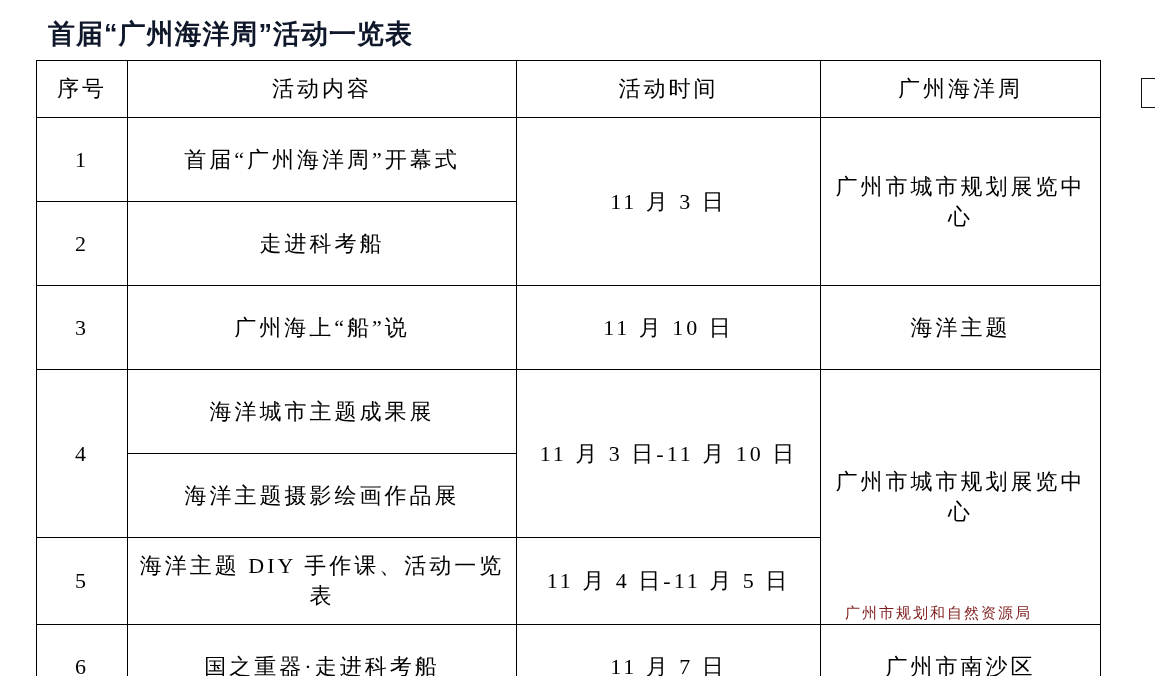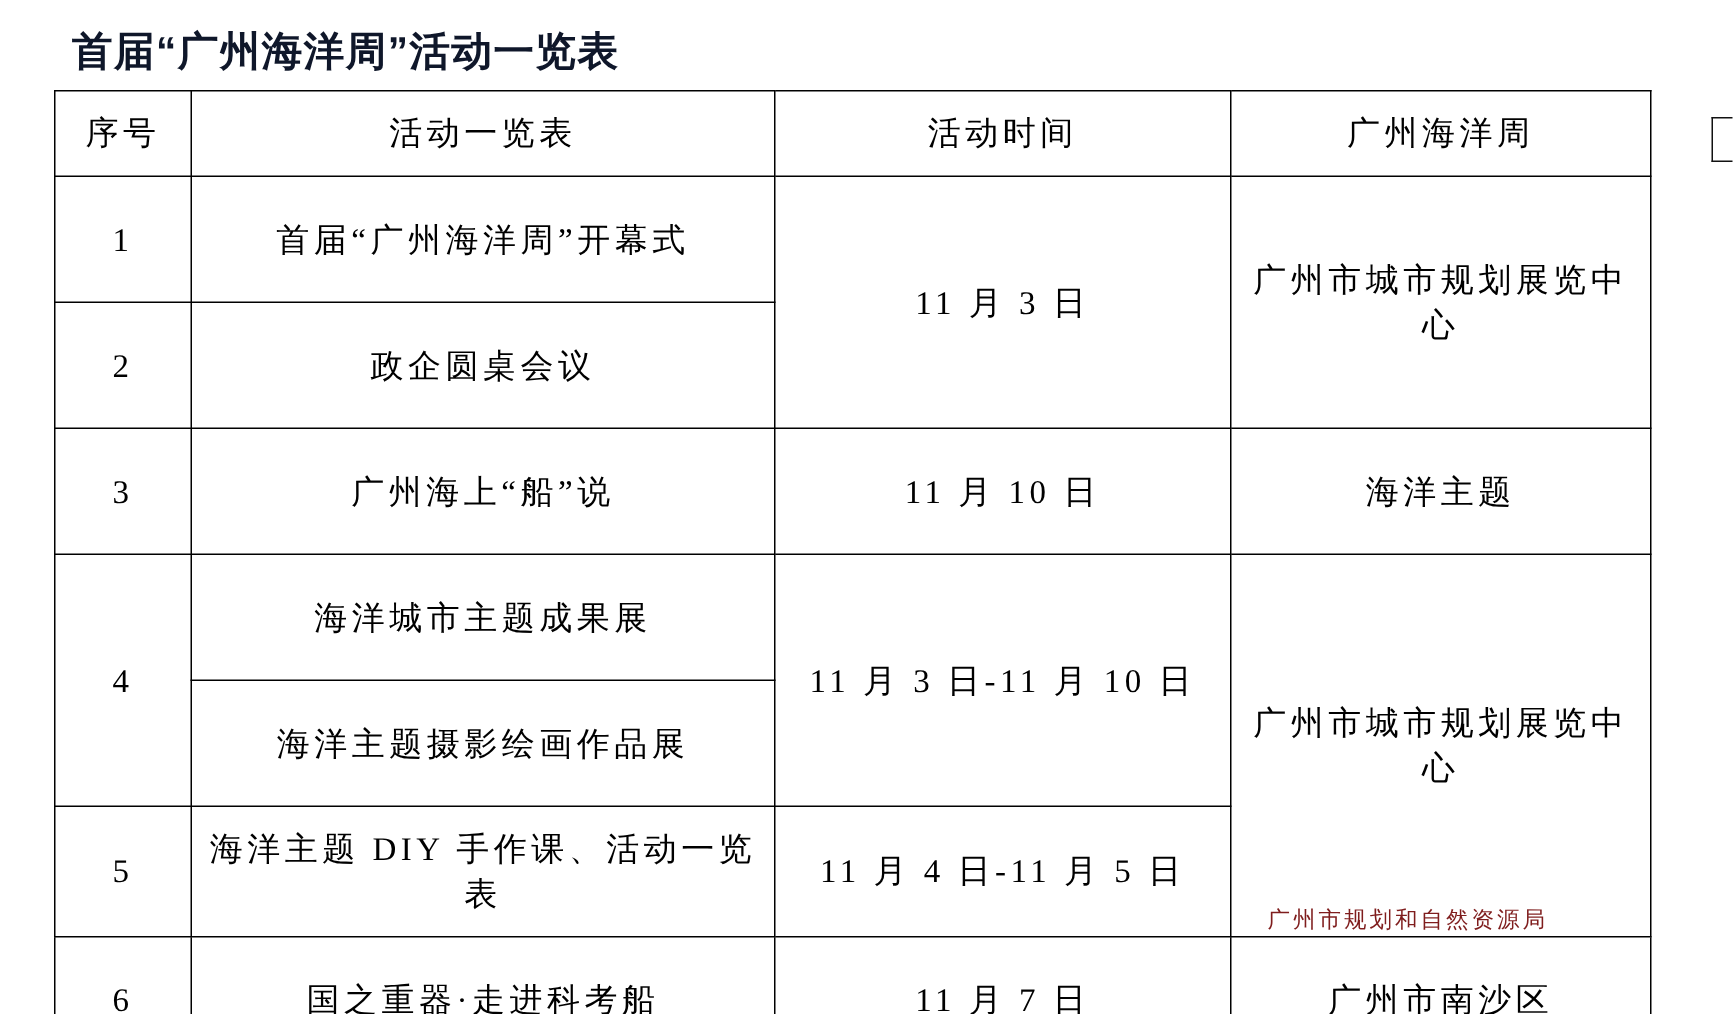--- a/index.html
+++ b/index.html
@@ -107,35 +107,35 @@
   <table class="activity-table">
     <colgroup>
       <col class="c-no">
       <col class="c-name">
       <col class="c-time">
       <col class="c-place">
     </colgroup>
     <thead>
       <tr>
         <td>序号</td>
-        <td>活动一览表</td>
+        <td>活动内容</td>
         <td>活动时间</td>
         <td>广州海洋周</td>
       </tr>
     </thead>
     <tbody>
       <tr class="row-tall">
         <td class="cell-no">1</td>
         <td>首届“广州海洋周”开幕式</td>
         <td rowspan="2">11 月 3 日</td>
         <td rowspan="2">广州市城市规划展览中心</td>
       </tr>
       <tr class="row-tall">
         <td class="cell-no">2</td>
-        <td>政企圆桌会议</td>
+        <td>走进科考船</td>
       </tr>
       <tr class="row-tall">
         <td class="cell-no">3</td>
         <td>广州海上“船”说</td>
         <td>11 月 10 日</td>
         <td>海洋主题</td>
       </tr>
       <tr class="row-tall">
         <td class="cell-no" rowspan="2">4</td>
         <td>海洋城市主题成果展</td>

